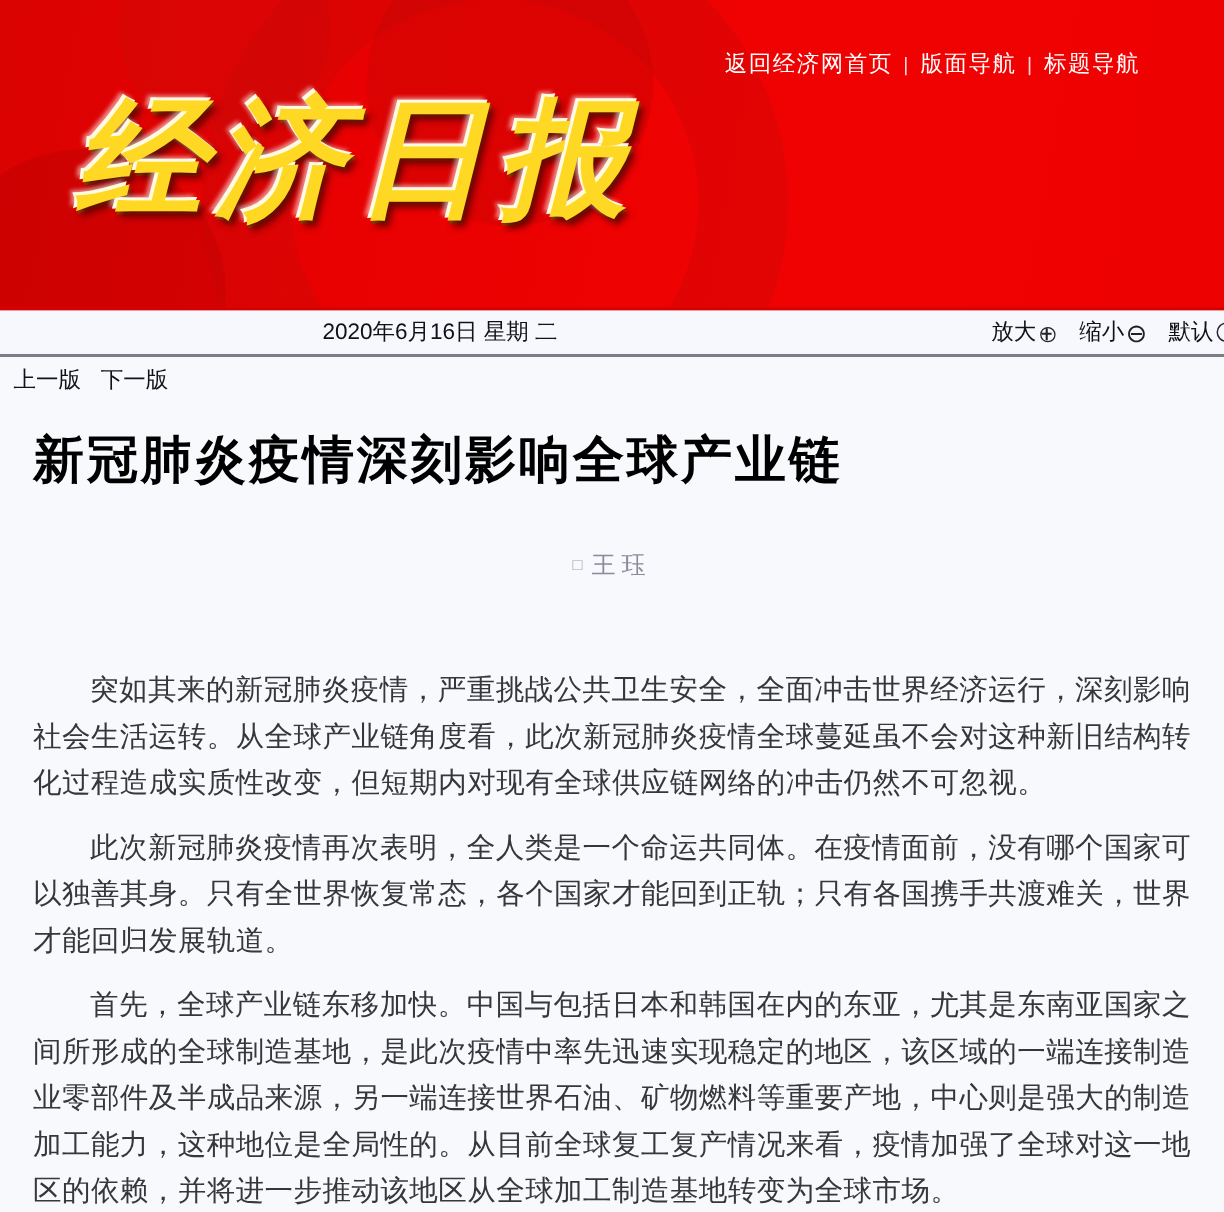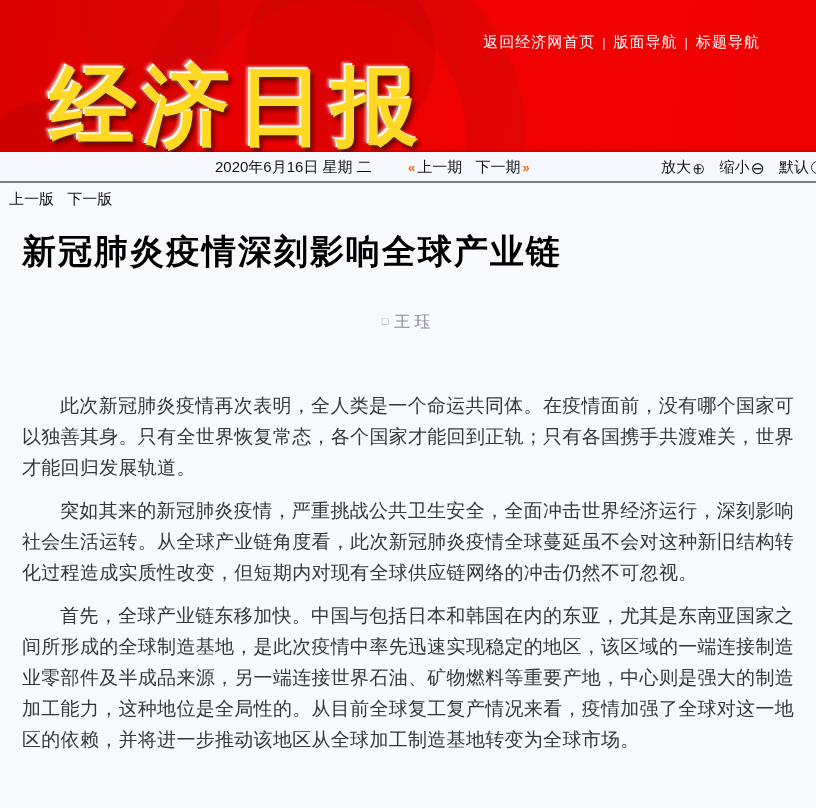--- a/index.html
+++ b/index.html
@@ -10,21 +10,21 @@
     width: 816px;
     height: 808px;
     overflow: hidden;
     background: #f7f9fd;
     margin: 0 auto;
   }
 
   
   .banner {
     position: relative;
-    height: 152px;
+    height: 207px;
     background-color: #ec0101;
     background-image:
       radial-gradient(circle at 340px 55px,  rgba(185,5,5,0.30) 0 95px,  rgba(185,5,5,0) 96px),
       radial-gradient(circle at 330px 135px, rgba(255,255,255,0) 0 135px, rgba(190,8,8,0.28) 136px 195px, rgba(190,8,8,0) 196px),
       radial-gradient(circle at 55px 195px,  rgba(180,0,0,0.35) 0 95px,  rgba(180,0,0,0) 96px),
       radial-gradient(circle at 150px 20px,  rgba(200,10,10,0.30) 0 70px, rgba(200,10,10,0) 71px),
       linear-gradient(100deg, #da0202 0%, #e90101 30%, #f10202 65%, #ee0101 100%);
     border-bottom: 2px solid #d40000;
   }
   .banner-links {
@@ -36,20 +36,21 @@
     letter-spacing: 1px;
     white-space: nowrap;
   }
   .banner-links a { color: #ffffff; text-decoration: none; cursor: pointer; }
   .banner-links .sep { color: rgba(255,255,255,0.85); padding: 0 7px; font-size: 13px; }
   .logo {
     position: absolute;
     left: 50px;
     top: 52px;
     font-family: "DejaVu Serif", serif;
+    font-style: italic;
     font-weight: bold;
     font-size: 86px;
     line-height: 1.25;
     letter-spacing: 8px;
     color: #ffd824;
     text-shadow:
       -2px -2px 0 #fffbe0,
       -4px -3px 3px rgba(255,255,255,0.55),
        3px  4px 4px rgba(96,0,0,0.85),
        1px  2px 0 #8a4500;
@@ -150,37 +151,33 @@
     </div>
     <div class="logo">经济日报</div>
   </header>
 
   <nav class="navbar">
     <span class="nav-left">
       <a>上一版</a>
       <a>下一版</a>
     </span>
     <span class="nav-date">2020年6月16日 星期 二</span>
-    <span class="nav-issue">
-      <span class="arrow-icon">«</span><a>上一期</a>
-      <a>下一期</a><span class="arrow-icon">»</span>
-    </span>
     <span class="nav-zoom">
       <a class="zoom-label">放大</a><span class="ring-icon">⊕</span>
       <a class="zoom-label">缩小</a><span class="ring-icon">⊖</span>
       <a class="zoom-label">默认</a><span class="circle-icon"></span>
     </span>
   </nav>
 
   <main class="content">
     <h1 class="article-title">新冠肺炎疫情深刻影响全球产业链</h1>
     <div class="author-line">
       <span class="author-marker">□</span><span>王珏</span>
     </div>
     <div class="paragraphs">
+      <p>突如其来的新冠肺炎疫情，严重挑战公共卫生安全，全面冲击世界经济运行，深刻影响社会生活运转。从全球产业链角度看，此次新冠肺炎疫情全球蔓延虽不会对这种新旧结构转化过程造成实质性改变，但短期内对现有全球供应链网络的冲击仍然不可忽视。</p>
       <p>此次新冠肺炎疫情再次表明，全人类是一个命运共同体。在疫情面前，没有哪个国家可以独善其身。只有全世界恢复常态，各个国家才能回到正轨；只有各国携手共渡难关，世界才能回归发展轨道。</p>
-      <p>突如其来的新冠肺炎疫情，严重挑战公共卫生安全，全面冲击世界经济运行，深刻影响社会生活运转。从全球产业链角度看，此次新冠肺炎疫情全球蔓延虽不会对这种新旧结构转化过程造成实质性改变，但短期内对现有全球供应链网络的冲击仍然不可忽视。</p>
       <p>首先，全球产业链东移加快。中国与包括日本和韩国在内的东亚，尤其是东南亚国家之间所形成的全球制造基地，是此次疫情中率先迅速实现稳定的地区，该区域的一端连接制造业零部件及半成品来源，另一端连接世界石油、矿物燃料等重要产地，中心则是强大的制造加工能力，这种地位是全局性的。从目前全球复工复产情况来看，疫情加强了全球对这一地区的依赖，并将进一步推动该地区从全球加工制造基地转变为全球市场。</p>
 
     </div>
   </main>
 
 </div>
 
 </body></html>

